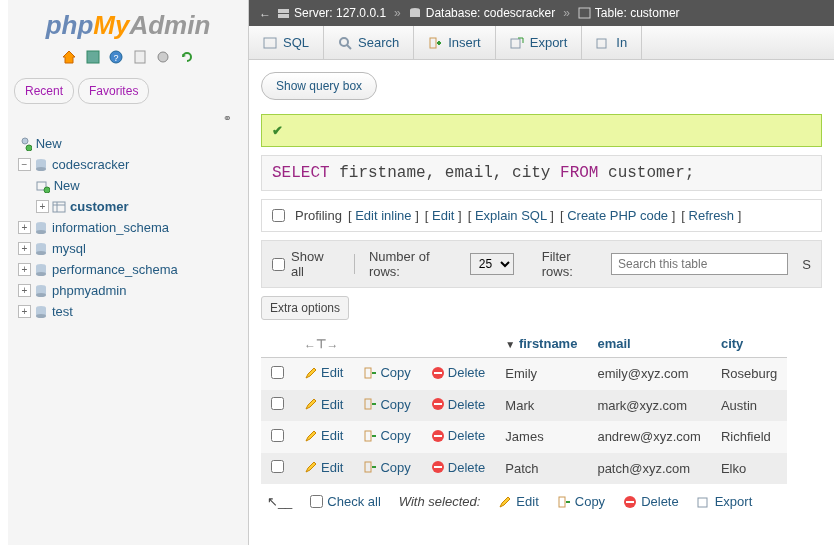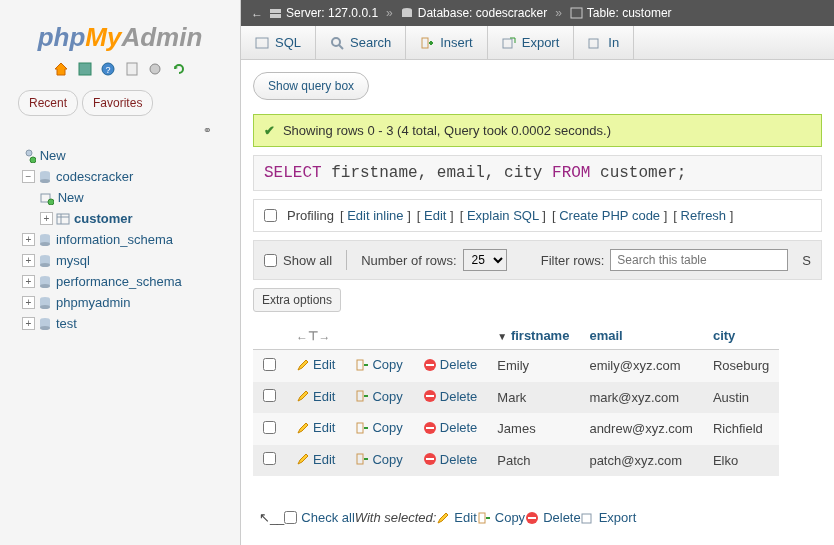--- a/index.html
+++ b/index.html
@@ -1,25 +1,25 @@
 <!DOCTYPE html>
 <html><head>
 <meta charset="utf-8">
 <style>
 * { box-sizing: border-box; margin: 0; padding: 0; }
 body { font-family: Arial, sans-serif; font-size: 13px; color: #444; background: #fff; width: 834px; height: 545px; overflow: hidden; display: flex; }
-.sidebar { width: 241px; background: #f5f5f5; border-right: 1px solid #ccc; padding: 18px; }
+.sidebar { width: 241px; background: #f5f5f5; border-right: 1px solid #ccc; padding: 6px; margin-left: 8px; }
 .logo { font-size: 26px; font-weight: bold; font-style: italic; text-align: center; padding: 4px 0 6px; }
 .logo .php { color: #6989b7; }
 .logo .my { color: #f90; }
 .logo .admin { color: #999; }
 .toolbar-icons { text-align: center; padding: 2px 0 6px; }
 .toolbar-icons span { display: inline-block; width: 16px; height: 16px; margin: 0 2px; border-radius: 2px; }
 .side-tabs { display: flex; gap: 4px; padding: 4px 0 6px; }
-.side-tab { background: #f7f7f7; border: 1px solid #ccc; border-radius: 12px; padding: 5px 10px; cursor: pointer; font-size: 12px; color: #7f1d1d; }
+.side-tab { background: #f7f7f7; border: 1px solid #ccc; border-radius: 12px; padding: 5px 10px; cursor: pointer; font-size: 12px; color: #a21caf; }
 .linkicon-row { text-align: right; padding: 2px 10px 4px; color: #777; font-size: 11px; }
 .tree { padding: 4px 0; }
 .tree-item { display: flex; align-items: center; padding: 3px 0; font-size: 13px; color: #235a81; }
 .tree-item.l1 { padding-left: 4px; }
 .tree-item.l2 { padding-left: 22px; }
 .tree-item .sq { width: 13px; height: 13px; border: 1px solid #bbb; background: #fff; display: flex; align-items: center; justify-content: center; font-size: 10px; color: #666; margin-right: 3px; cursor: pointer; line-height: 1; }
 .tree-item .db { width: 14px; height: 14px; margin-right: 4px; display: inline-block; }
 .tree-item .lbl { cursor: pointer; }
 .tree-item.active .lbl { font-weight: bold; color: #235a81; }
 
@@ -54,21 +54,21 @@
 .extra { display: inline-block; margin-top: 8px; padding: 4px 8px; border: 1px solid #ccc; border-radius: 3px; background: #f3f3f3; font-size: 12px; cursor: pointer; }
 
 .datatbl { margin-top: 10px; border-collapse: collapse; }
 .datatbl th { background: #fff; border-bottom: 1px solid #ccc; padding: 6px 10px; text-align: left; color: #235a81; font-weight: bold; font-size: 13px; }
 .datatbl td { padding: 7px 10px; font-size: 13px; }
 .datatbl tbody tr:nth-child(odd) { background: #f7f7f7; }
 .datatbl tbody tr:nth-child(even) { background: #ededed; }
 .row-act { color: #235a81; cursor: pointer; display: inline-flex; align-items: center; gap: 3px; }
 .sort-arrows { color: #888; font-size: 12px; }
 
-.bulkbar { padding: 10px 6px; display: flex; align-items: center; font-size: 13px; margin-top: 24px; }
+.bulkbar { padding: 10px 6px; display: flex; align-items: center; gap: 18px; font-size: 13px; }
 .bulkbar .withsel { font-style: italic; color: #444; }
 .bulkbar .act { color: #235a81; cursor: pointer; display: inline-flex; align-items: center; gap: 4px; }
 
 svg { display: block; }
 .small-arrow { color: #333; }
 </style>
 </head>
 <body>
 
 <div class="sidebar">
@@ -272,21 +272,20 @@
         </span>
         <span>In</span>
       </div>
   </div>
 
   <div class="content">
     <span class="pill-btn">Show query box</span>
 
     <div class="msg-success">
       <span class="check">✔</span>
-      <span>Showing rows 0 - 3 (4 total, Query took 0.0002 seconds.)</span>
     </div>
 
     <div class="sqlbox">
       <span class="kw">SELECT</span><span> firstname, email, city </span><span class="kw">FROM</span><span> customer;</span>
     </div>
 
     <div class="linkrow">
       <input type="checkbox" style="">
       <span>Profiling</span>
       <span>[ <a>Edit inline</a> ]</span>

